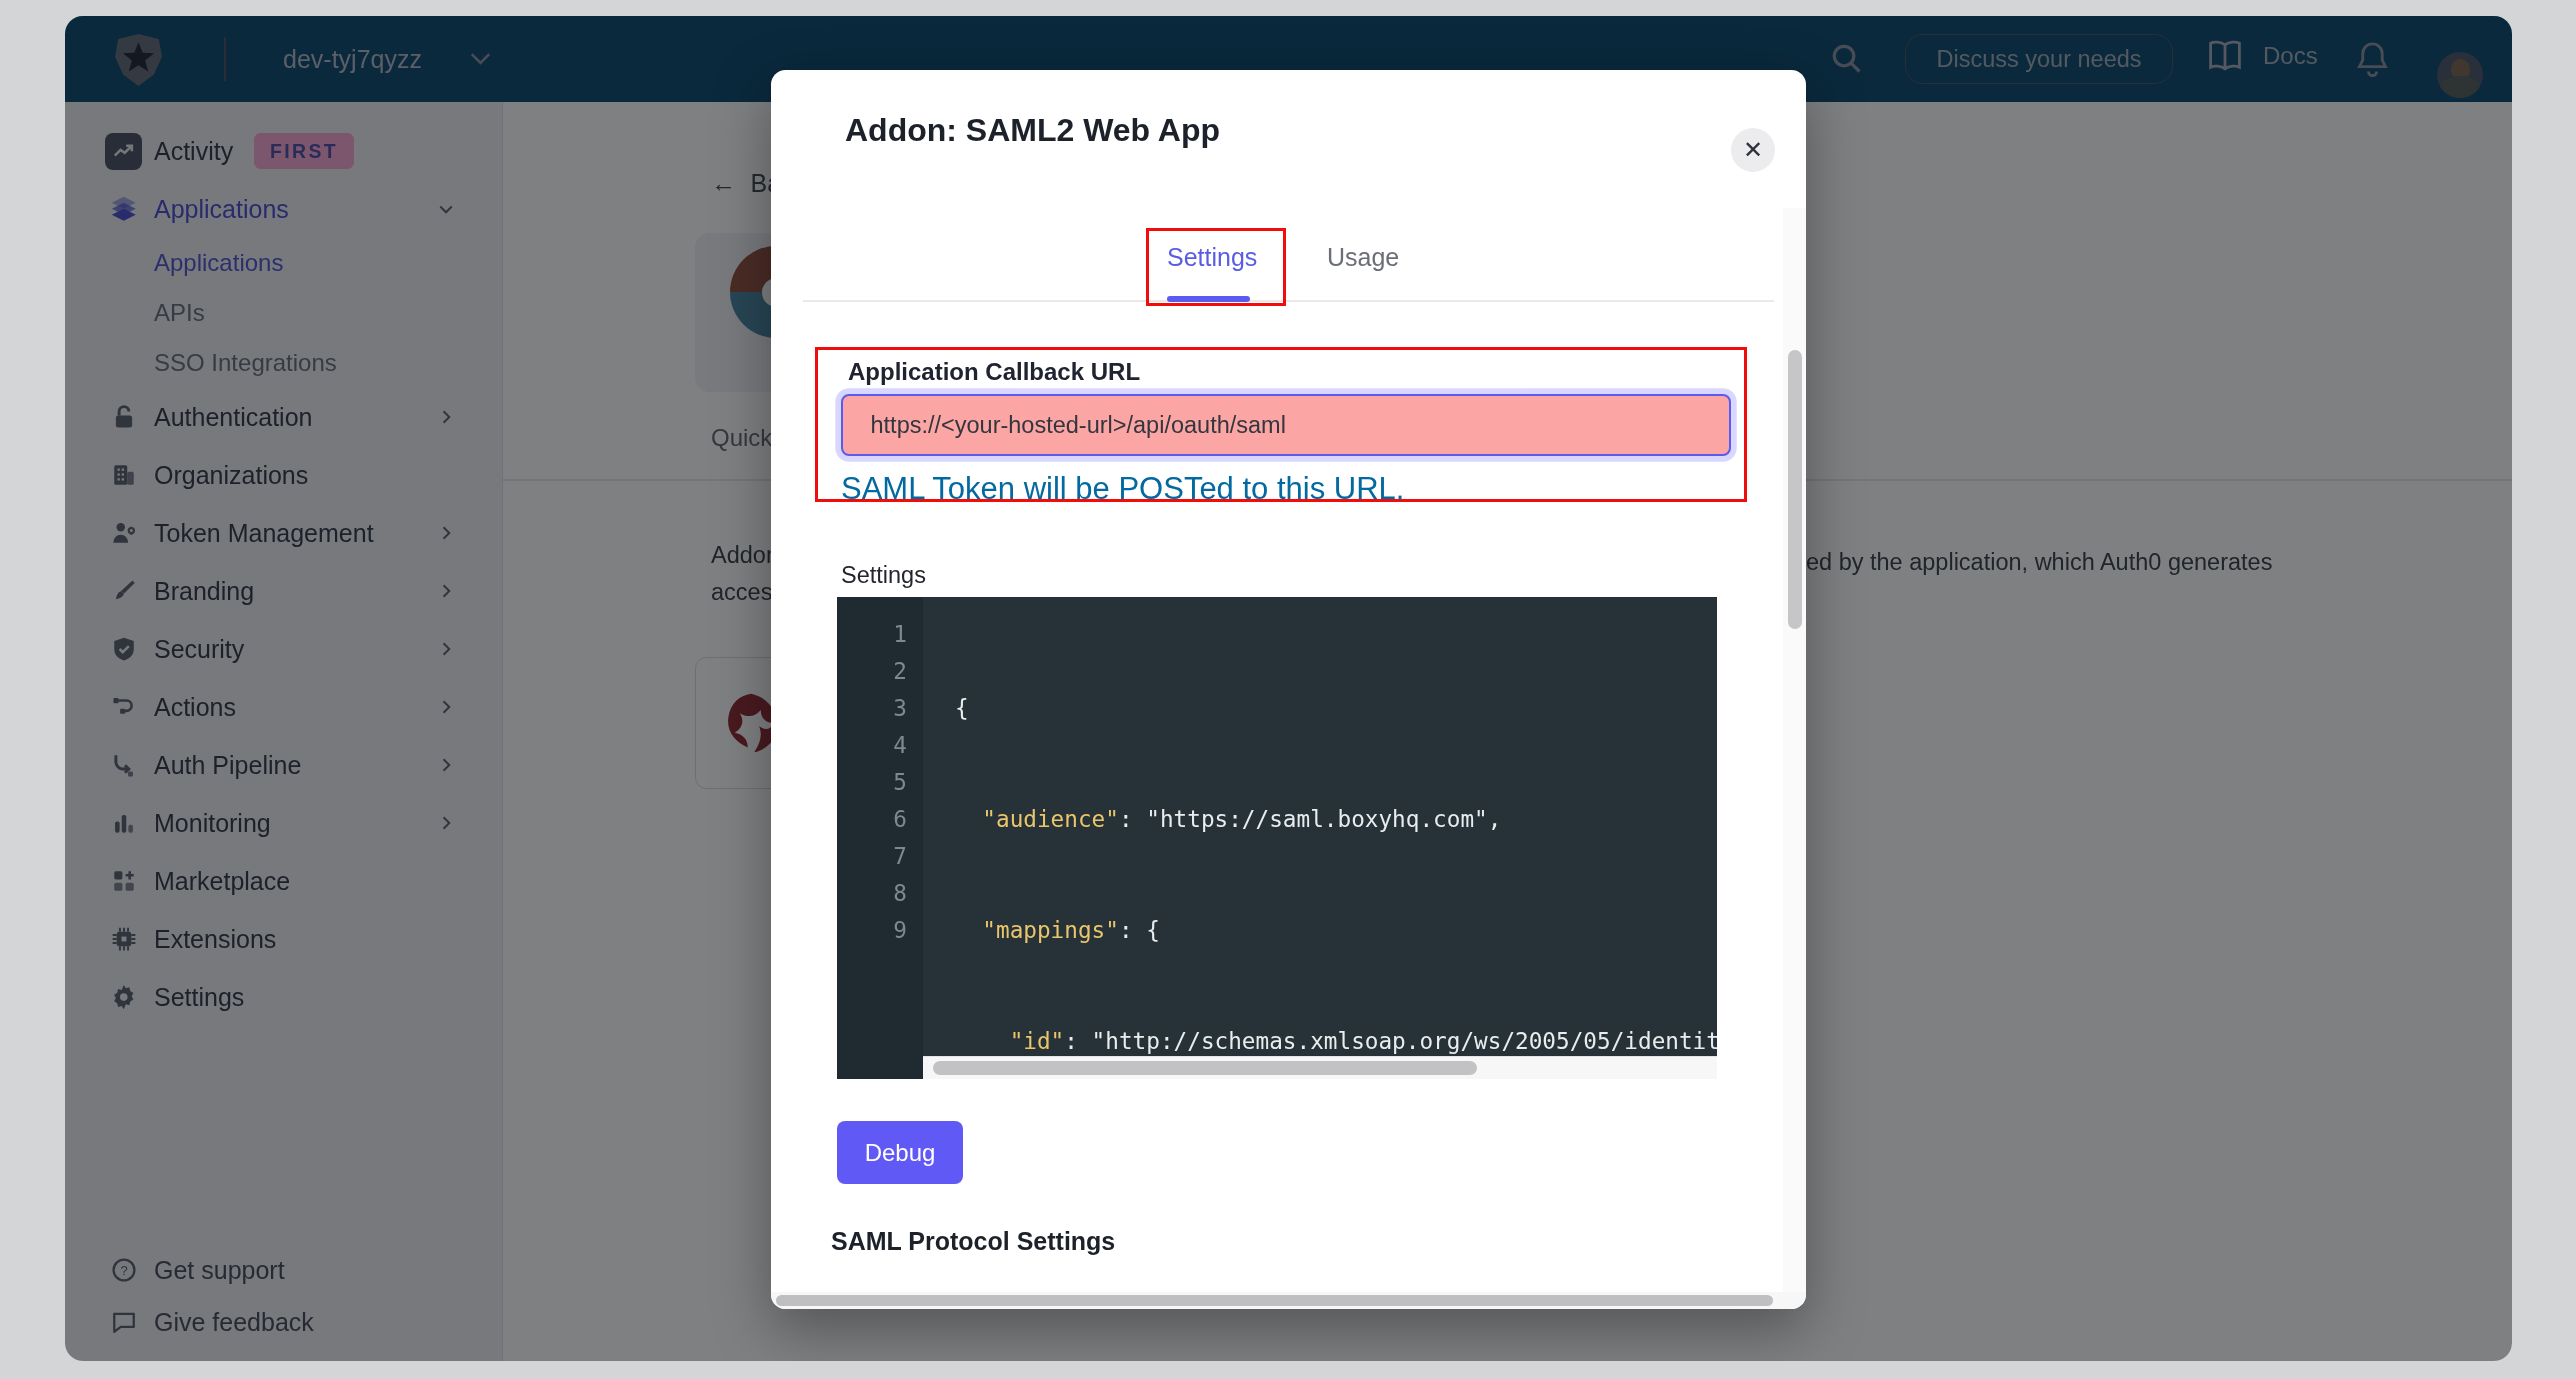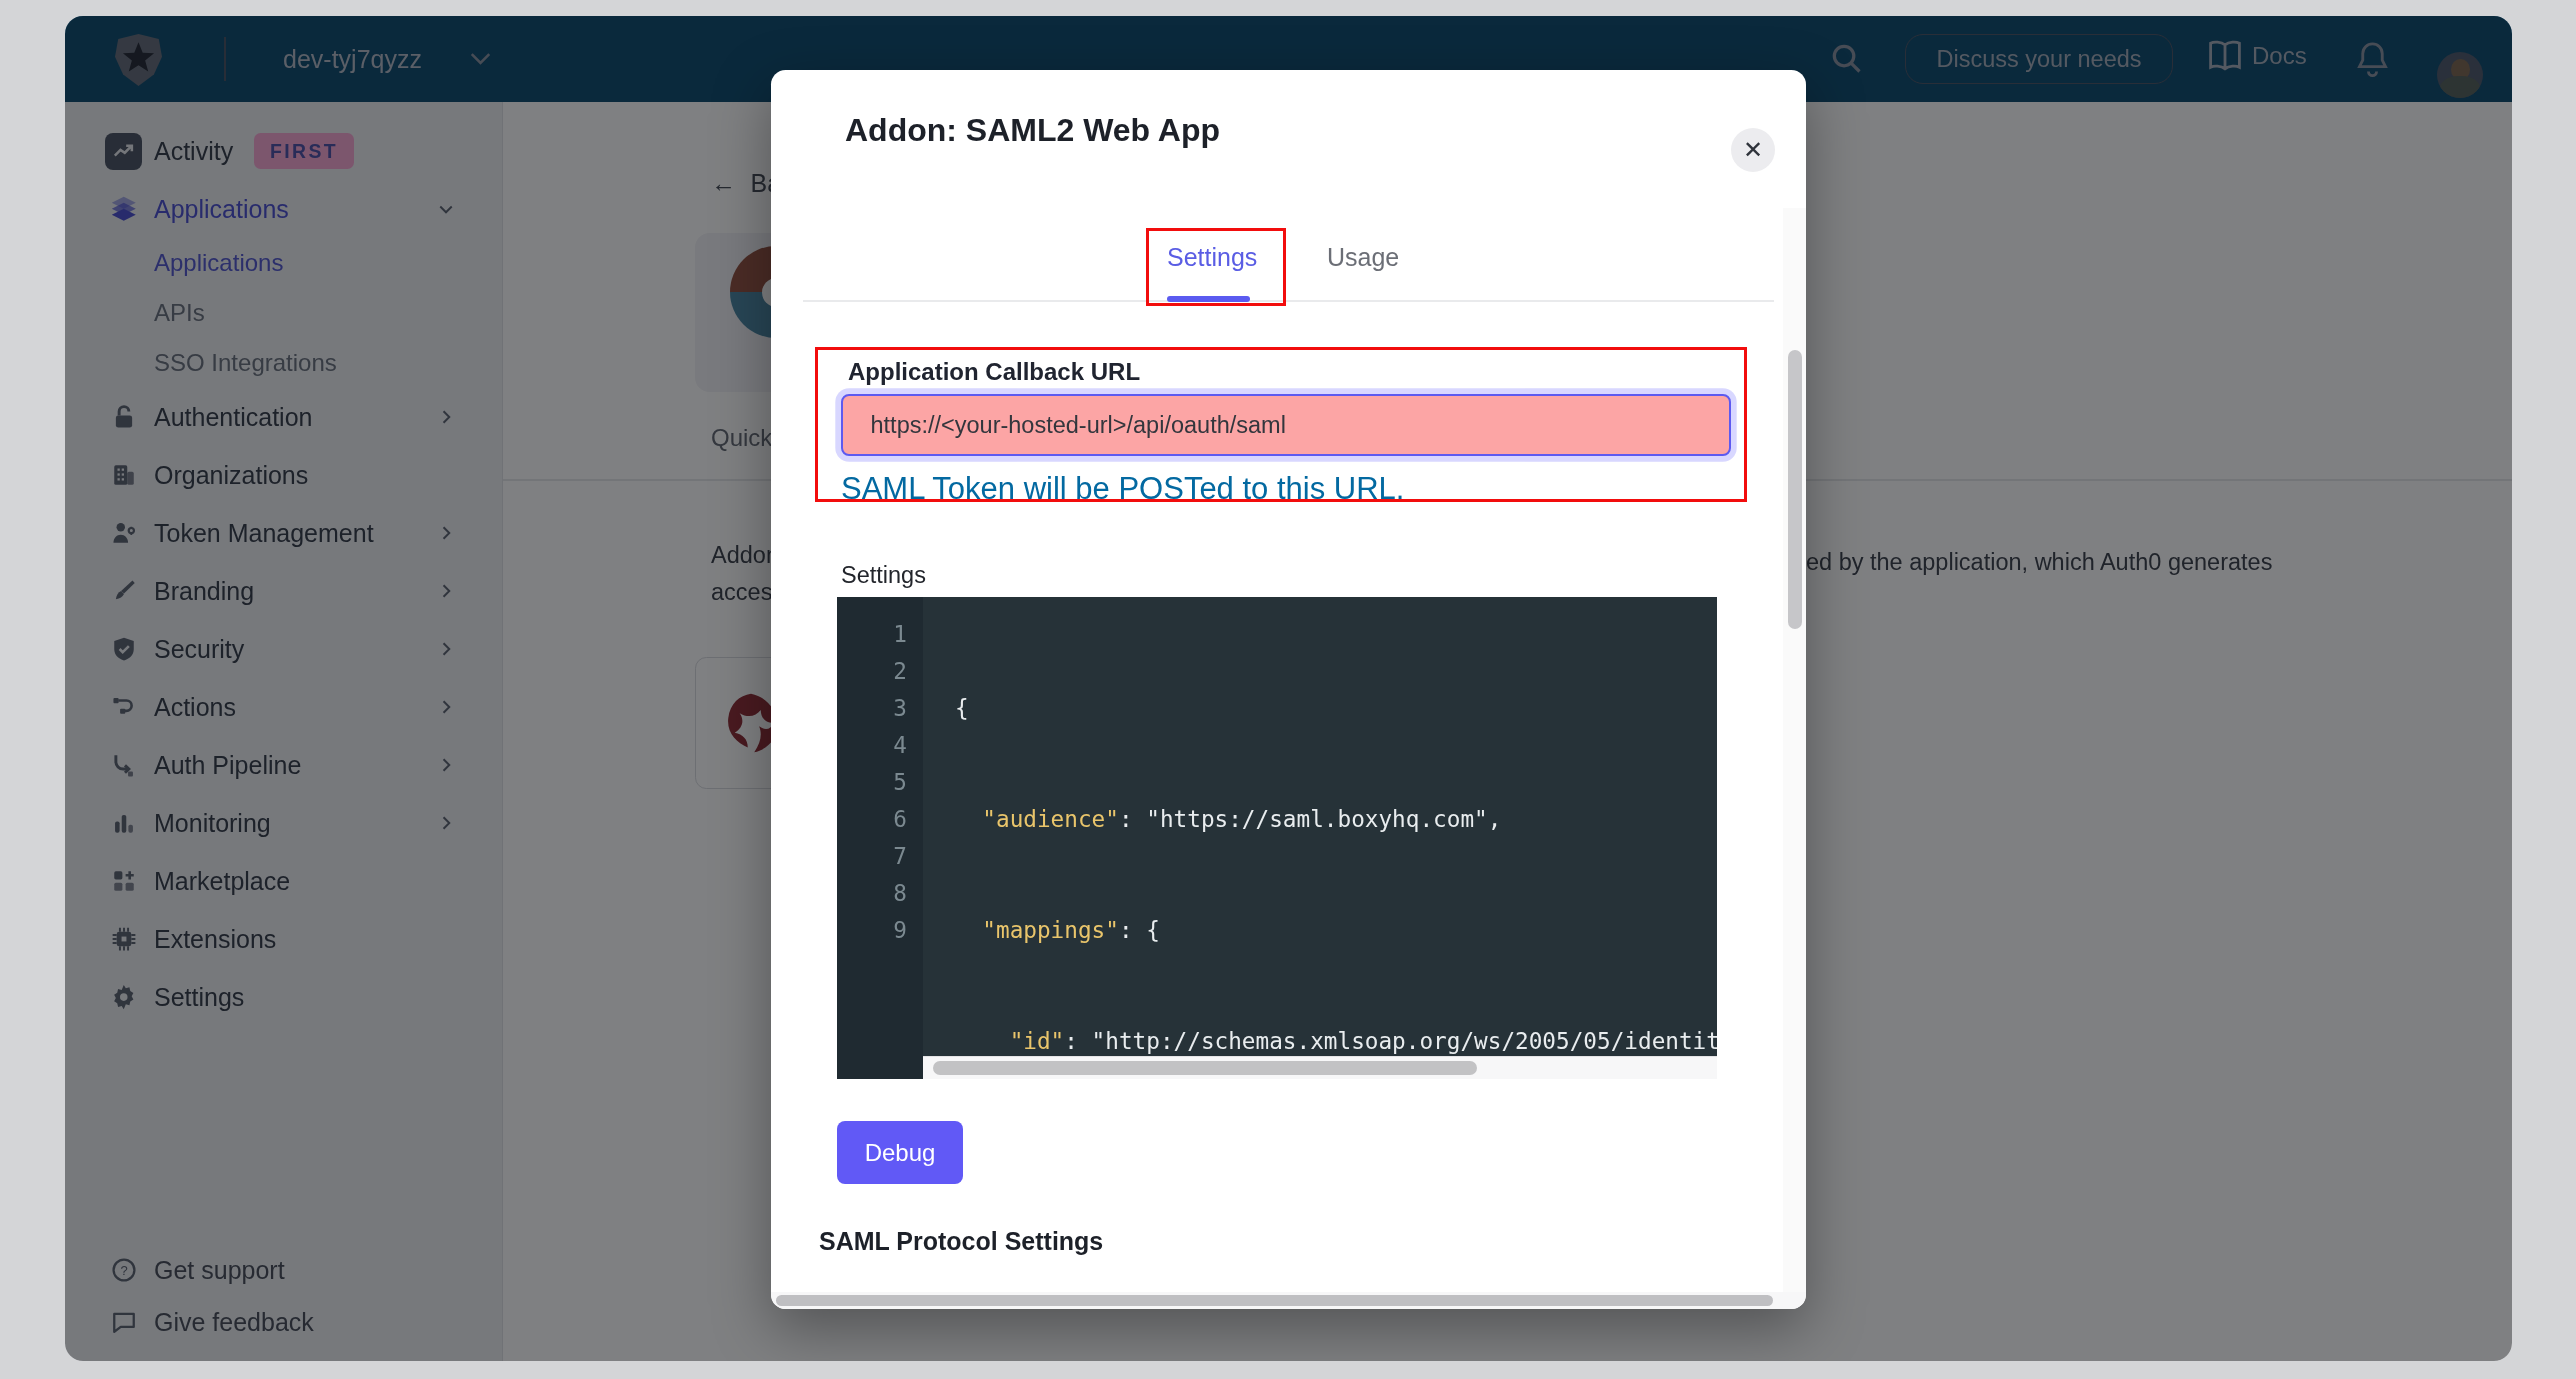--- a/index.html
+++ b/index.html
@@ -12,21 +12,21 @@
 
   
   .topbar{position:absolute;left:0;top:0;right:0;height:86px;background:#0c4a6e;}
   .tb-logo{position:absolute;left:50px;top:18px;width:47px;height:52px;}
   .tb-sep{position:absolute;left:159px;top:21px;width:1.6px;height:44px;background:#4a5263;}
   .tb-tenant{position:absolute;left:218px;top:29px;font-size:25px;color:#b3bac6;font-weight:500;}
   .tb-chev{position:absolute;left:405px;top:36px;width:21px;height:13px;}
   .tb-search{position:absolute;left:1762px;top:22.7px;width:39px;height:39px;}
   .tb-btn{position:absolute;left:1840px;top:18px;width:268px;height:50px;border:1.6px solid #4d5565;
     border-radius:18px;color:#a6aebb;font-size:23.5px;display:flex;align-items:center;justify-content:center;}
-  .tb-docs{position:absolute;left:2142px;top:24px;display:flex;align-items:center;gap:9px;color:#a6aebb;font-size:24px;}
+  .tb-docs{position:absolute;left:2142px;top:24px;display:flex;align-items:center;gap:20px;color:#a6aebb;font-size:24px;}
   .tb-bell{position:absolute;left:2288px;top:22.7px;width:39px;height:39px;}
   .tb-avatar{position:absolute;left:2372px;top:36px;width:46px;height:46px;border-radius:50%;overflow:hidden;
     background:#4e596b;}
   .tb-avatar .head{position:absolute;left:13.8px;top:6.5px;width:19.4px;height:21px;border-radius:50%;background:#7d6751;}
   .tb-avatar .body{position:absolute;left:3.2px;top:24px;width:40px;height:27.5px;border-radius:45%;background:#55605a;}
 
   
   .sidebar{position:absolute;left:0;top:86px;width:438px;bottom:0;background:#eef0f3;
     border-right:1.6px solid #dfe1e5;display:flex;flex-direction:column;}
   .nav{padding-top:20px;flex:1 1 auto;}
@@ -98,21 +98,21 @@
     text-align:right;padding:19.4px 16px 0 0;}
   .codepane{position:absolute;left:86px;right:0;top:0;bottom:22.7px;overflow:hidden;
     font-family:"DejaVu Sans Mono",monospace;font-size:22.7px;line-height:37px;color:#e9edef;
     padding:19.4px 0 0 32px;white-space:pre;}
   .codepane .k{color:#e9c56b;}
   .ed-hscroll{position:absolute;left:86px;right:0;bottom:0;height:22.7px;background:#f7f7f8;border-top:0.8px solid #e3e3e5;}
   .ed-hthumb{position:absolute;left:9.7px;top:4px;width:544px;height:13.8px;border-radius:7.3px;background:#c2c2c4;}
 
   .debug-btn{position:absolute;left:66px;top:1051px;width:126px;height:63px;border-radius:8px;
     background:#6159f6;color:#fff;font-size:24px;display:flex;align-items:center;justify-content:center;}
-  .saml-heading{position:absolute;left:48px;top:1157px;font-size:25px;font-weight:700;color:#1d2129;}
+  .saml-heading{position:absolute;left:60px;top:1157px;font-size:25px;font-weight:700;color:#1d2129;}
 
   .m-vtrack{position:absolute;right:0;top:138px;bottom:17px;width:22.7px;background:#fafafa;}
   .m-vthumb{position:absolute;right:4px;top:142px;width:13.8px;height:279px;border-radius:7.3px;background:#c6c6c9;}
   .m-htrack{position:absolute;left:0;right:0;bottom:0;height:17px;background:#f7f7f8;}
   .m-hthumb{position:absolute;left:4.9px;bottom:3.2px;width:997px;height:11.3px;border-radius:5.7px;background:#bfbfc2;}
 
   svg{display:block;}
 </style>
 </head>
 <body>

